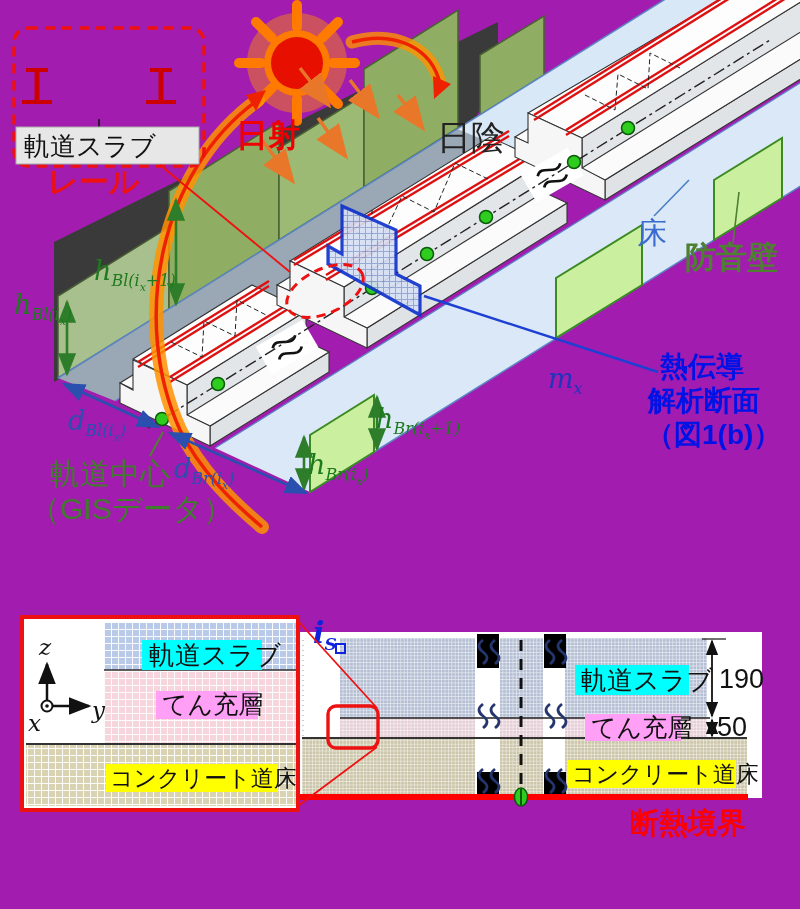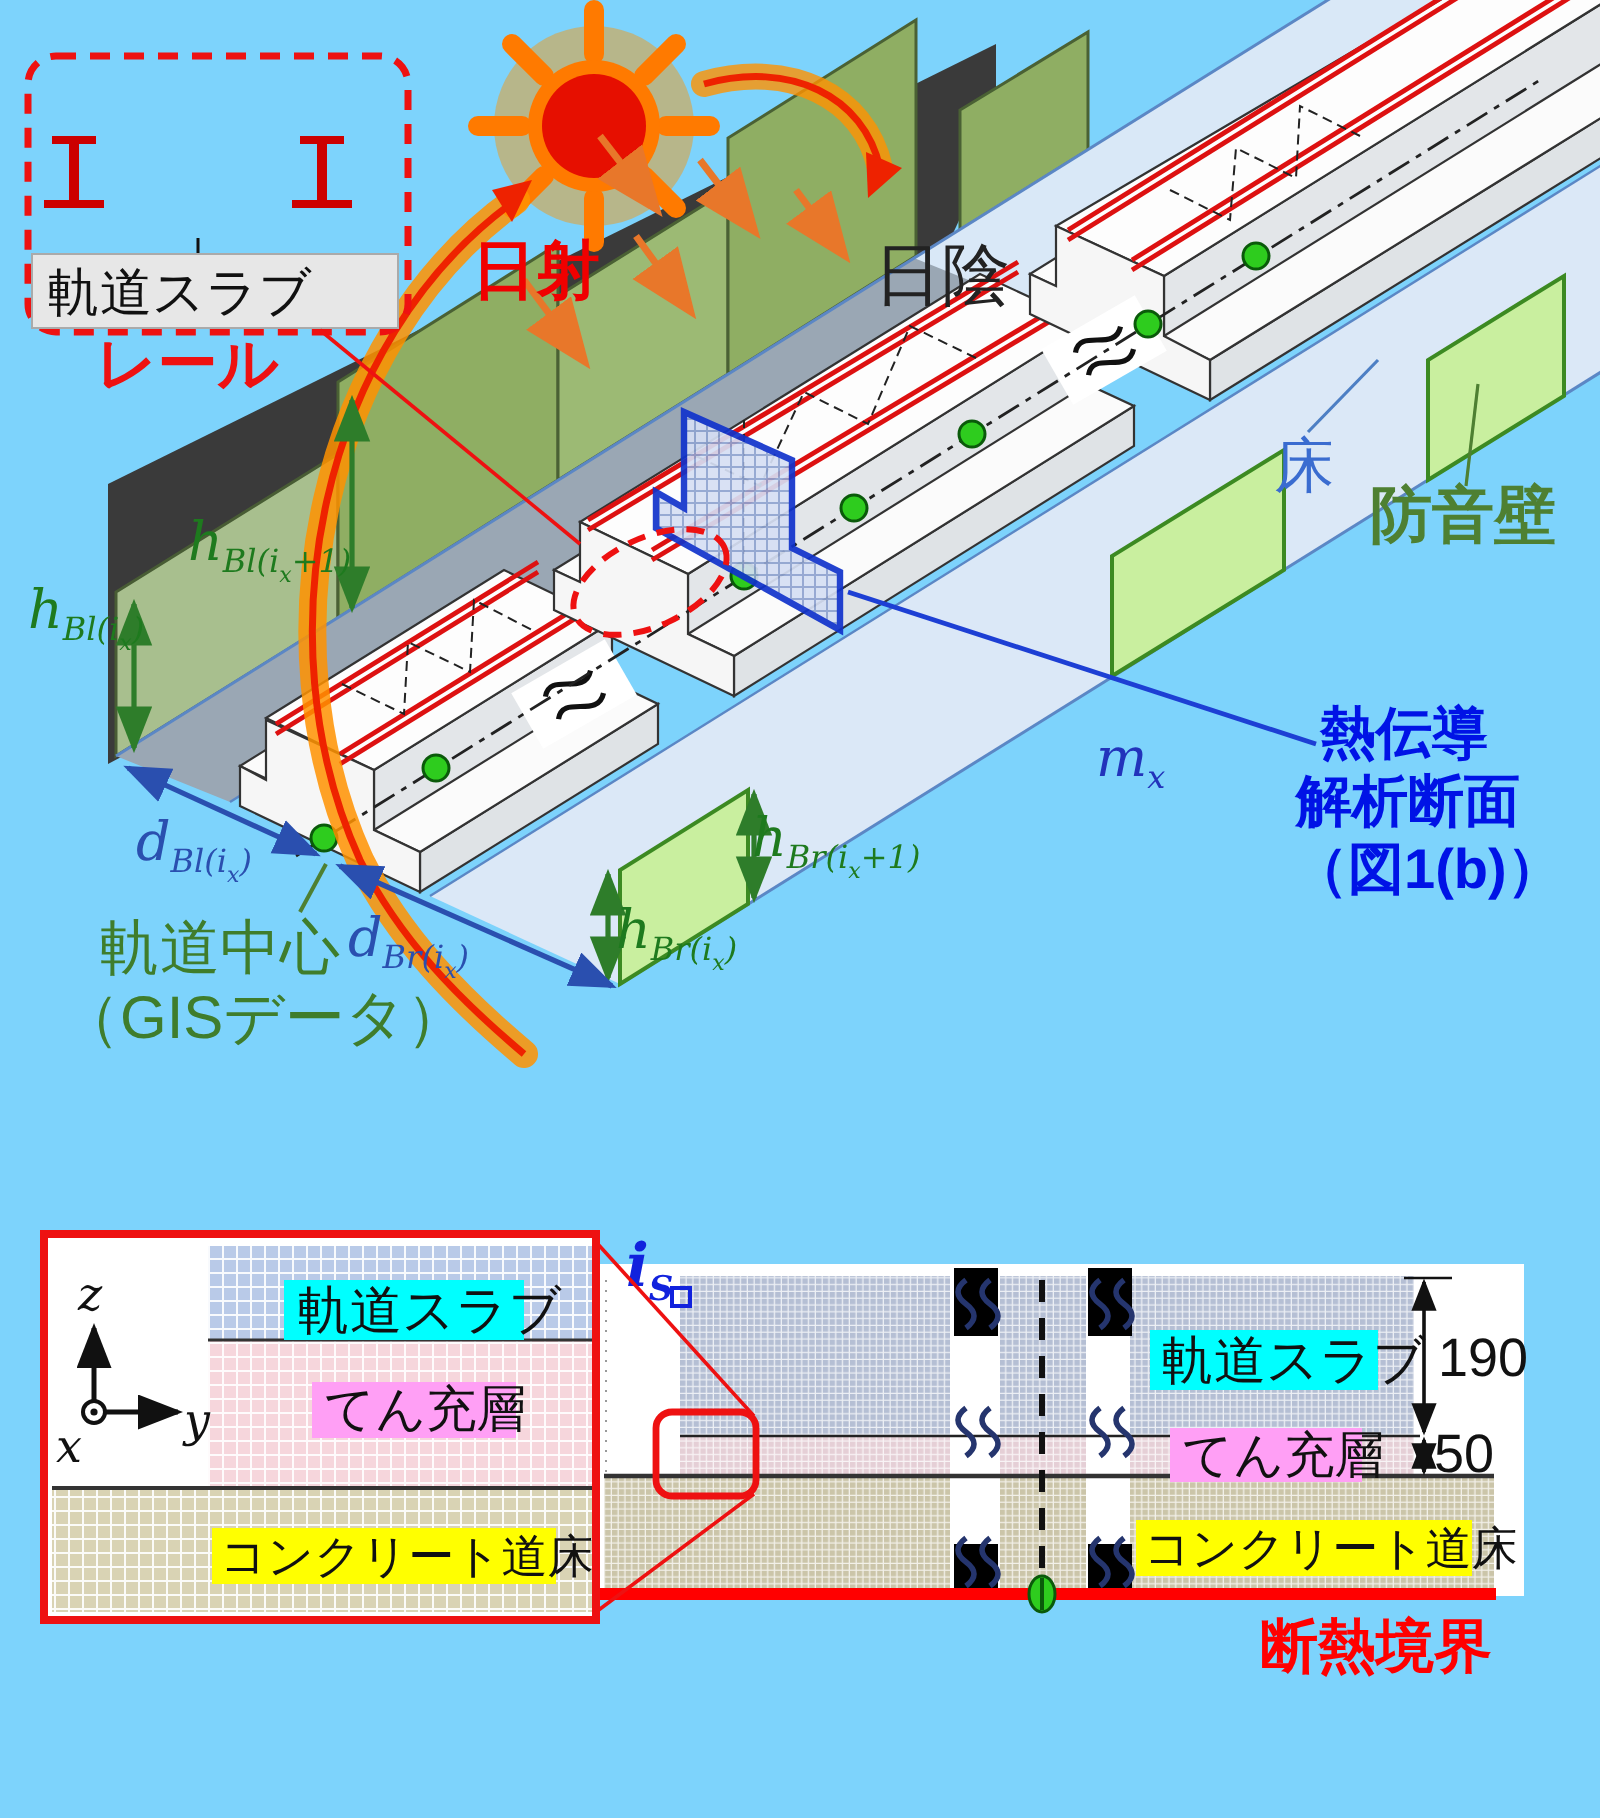--- a/index.html
+++ b/index.html
@@ -1,16 +1,16 @@
 <!DOCTYPE html>
 <html><head>
 <meta charset="utf-8">
 <style>
   html,body{margin:0;padding:0;background:#000;}
-  #canvas{position:relative;width:800px;height:909px;background:#7dd3fc;overflow:hidden;
+  #canvas{position:relative;width:800px;height:909px;background:#a21caf;overflow:hidden;
           font-family:"Liberation Sans","DejaVu Sans",sans-serif;}
   svg{position:absolute;left:0;top:0;}
   text{font-family:"Liberation Sans","DejaVu Sans",sans-serif;}
   .math{font-family:"DejaVu Serif","Liberation Serif",serif;font-style:italic;}
 </style>
 </head>
 <body>
 
 <div id="canvas">
 <svg width="800" height="909" viewBox="0 0 800 909">

